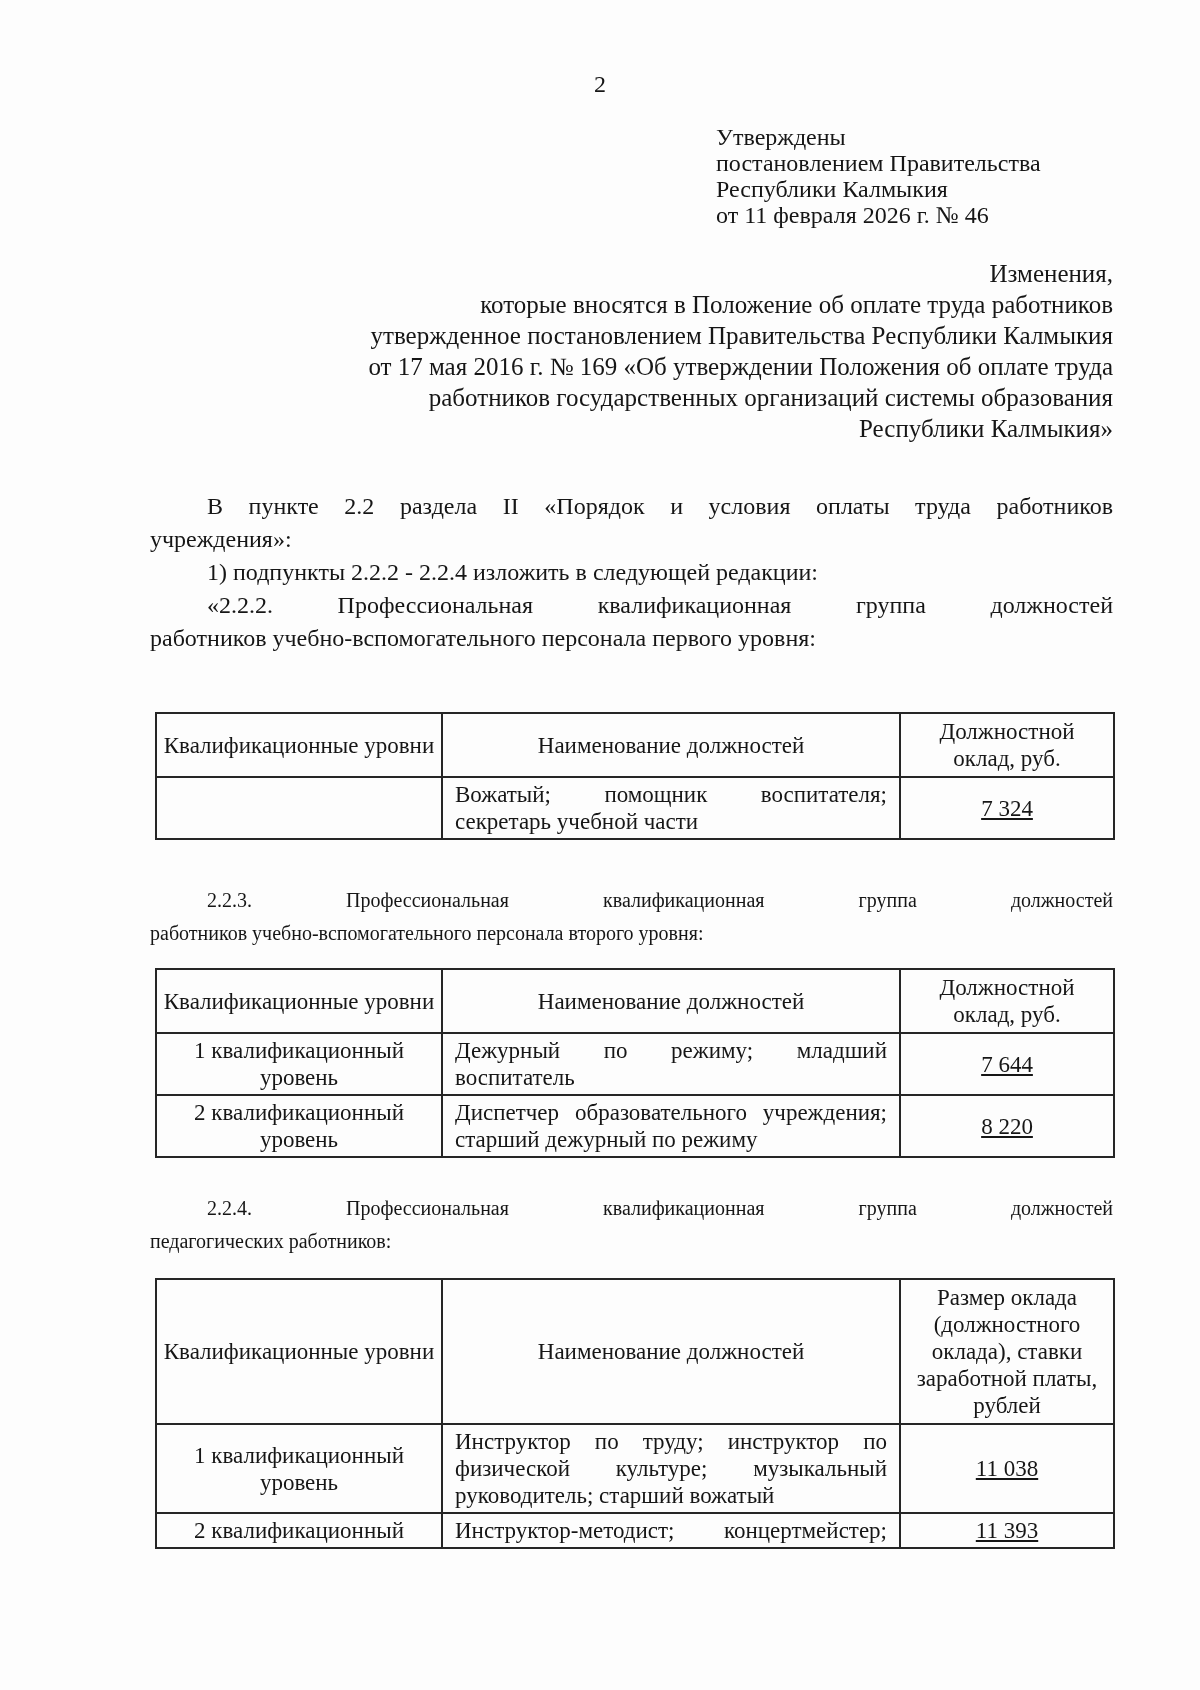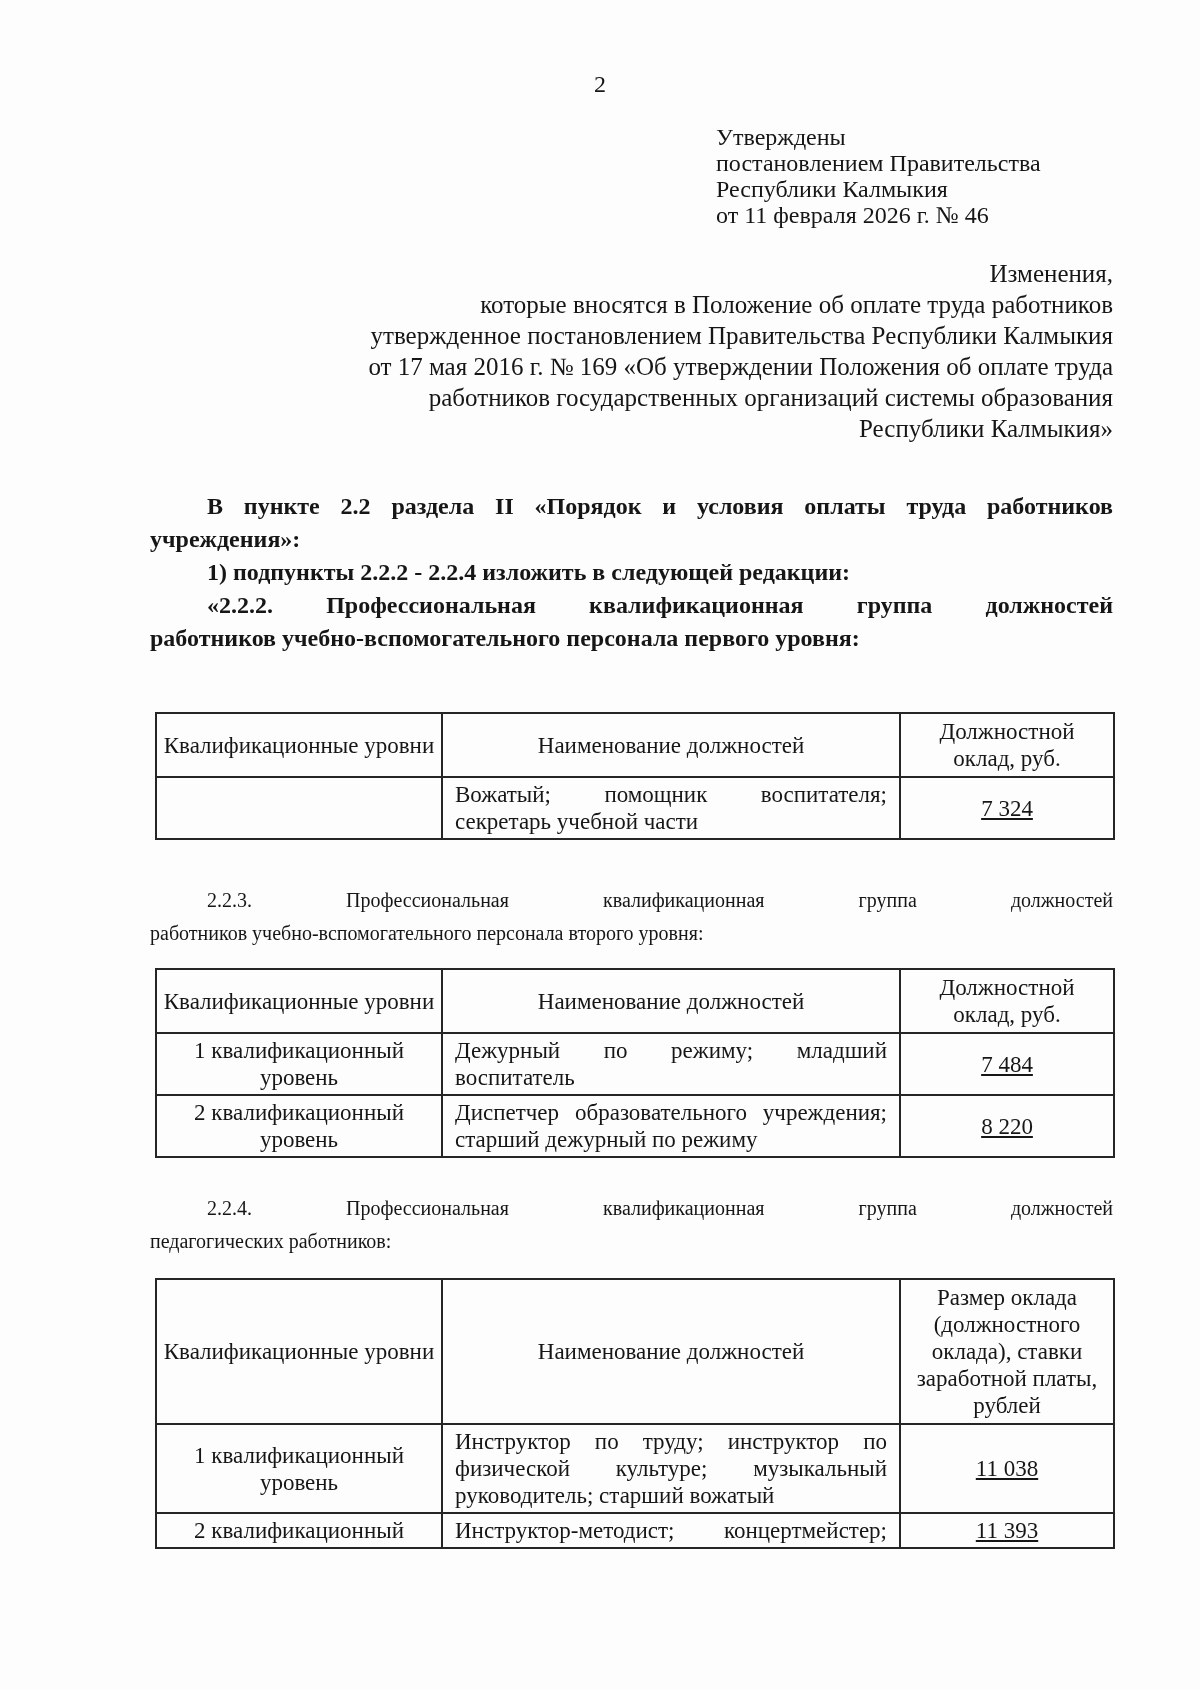--- a/index.html
+++ b/index.html
@@ -29,21 +29,21 @@
     margin-left:566px;
     font-size:24px;
     line-height:26px;
   }
   .doc-title{
     margin-top:30px;
     text-align:right;
     font-size:25px;
     line-height:31px;
   }
-  .body-block{ margin-top:46px;font-weight:bold; }
+  .body-block{ margin-top:46px; }
   .para{ font-size:24px; line-height:33px; }
   .line{ width:100%; }
   .indent{ text-indent:57px; }
   .jl{ text-align:justify; text-align-last:justify; }
   .ll{ text-align:left; }
   .h-sec{ font-size:20px; line-height:33px; }
   .h223{ margin-top:44px; }
   .h224{ margin-top:34px; }
   table.doc{
     border-collapse:collapse;
@@ -154,21 +154,21 @@
           <th>Должностной оклад, руб.</th>
         </tr>
       </thead>
       <tbody>
         <tr>
           <td class="lvl">1 квалификационный уровень</td>
           <td class="pos">
             <div class="jl">Дежурный по режиму; младший</div>
             <div class="ll">воспитатель</div>
           </td>
-          <td class="sal">7 484</td>
+          <td class="sal">7 644</td>
         </tr>
         <tr>
           <td class="lvl">2 квалификационный уровень</td>
           <td class="pos">
             <div class="jl">Диспетчер образовательного учреждения;</div>
             <div class="ll">старший дежурный по режиму</div>
           </td>
           <td class="sal">8 220</td>
         </tr>
       </tbody>

